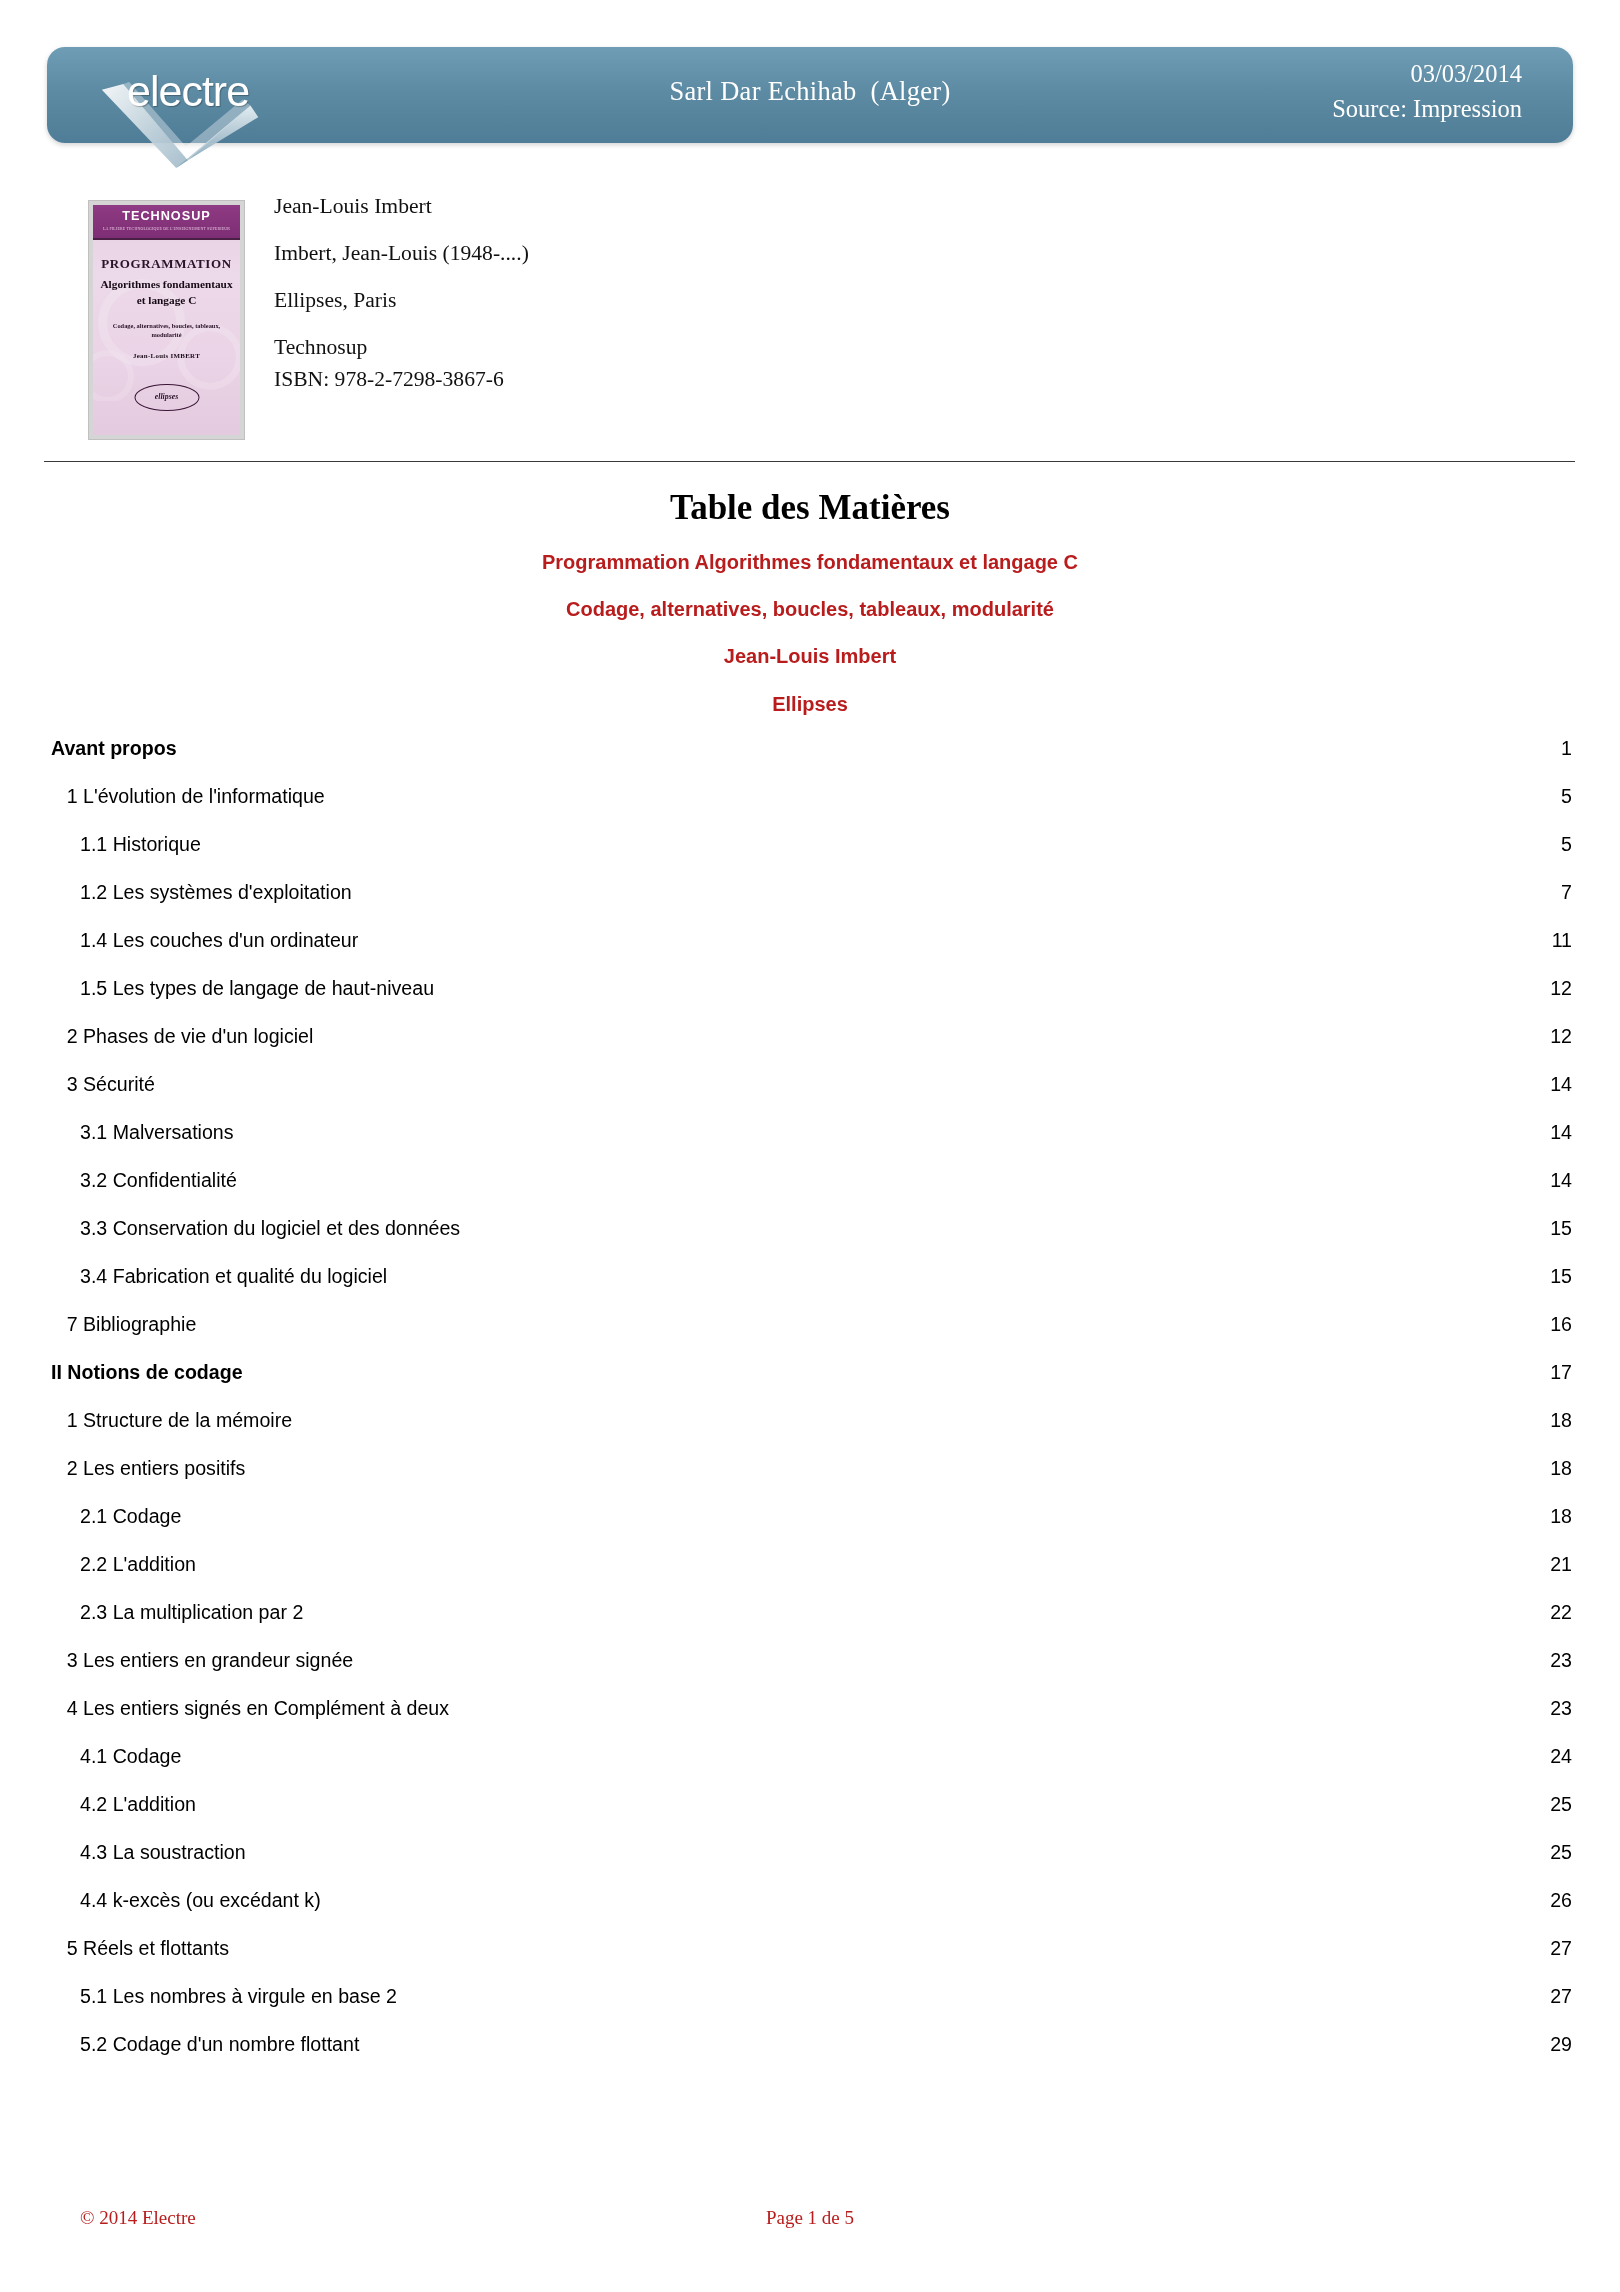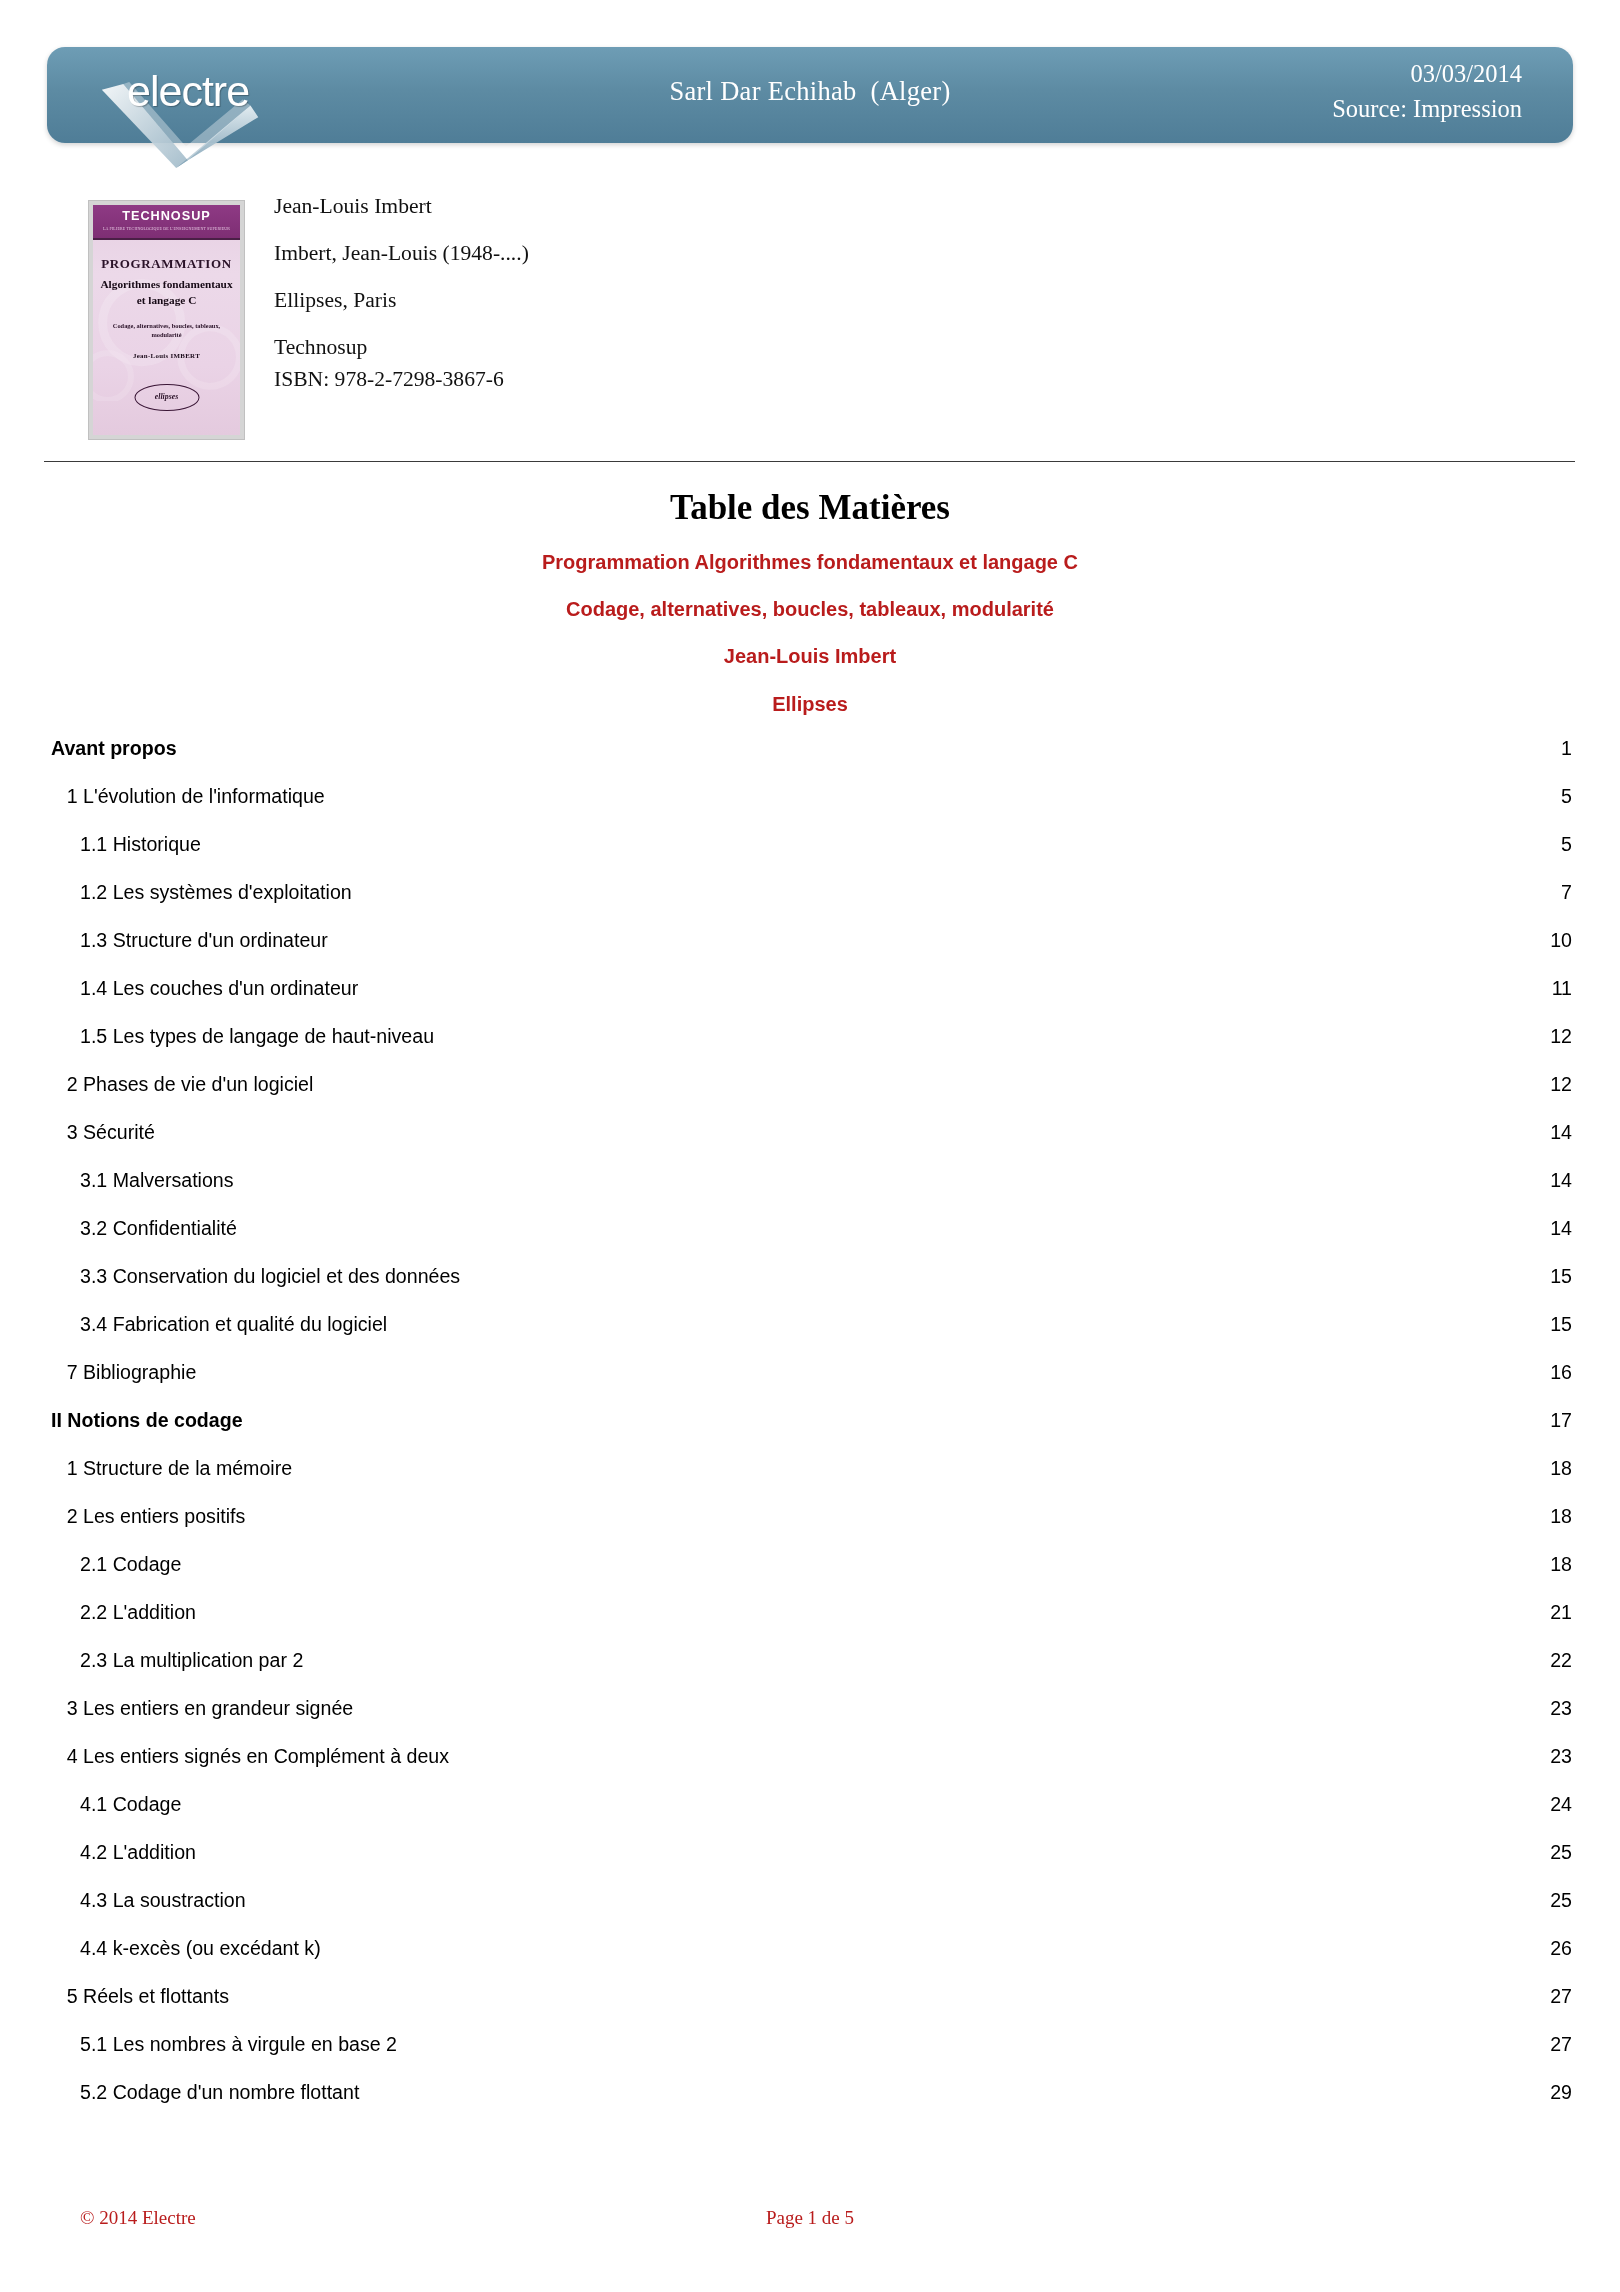--- a/index.html
+++ b/index.html
@@ -384,24 +384,20 @@
     </div>
     <div class="toc-row lvl2">
       <span class="toc-label">1.1 Historique</span>
       <span class="toc-page">5</span>
     </div>
     <div class="toc-row lvl2">
       <span class="toc-label">1.2 Les systèmes d'exploitation</span>
       <span class="toc-page">7</span>
     </div>
     <div class="toc-row lvl2">
-      <span class="toc-label">1.3 Structure d'un ordinateur</span>
-      <span class="toc-page">10</span>
-    </div>
-    <div class="toc-row lvl2">
       <span class="toc-label">1.4 Les couches d'un ordinateur</span>
       <span class="toc-page">11</span>
     </div>
     <div class="toc-row lvl2">
       <span class="toc-label">1.5 Les types de langage de haut-niveau</span>
       <span class="toc-page">12</span>
     </div>
     <div class="toc-row lvl1">
       <span class="toc-label">2 Phases de vie d'un logiciel</span>
       <span class="toc-page">12</span>

